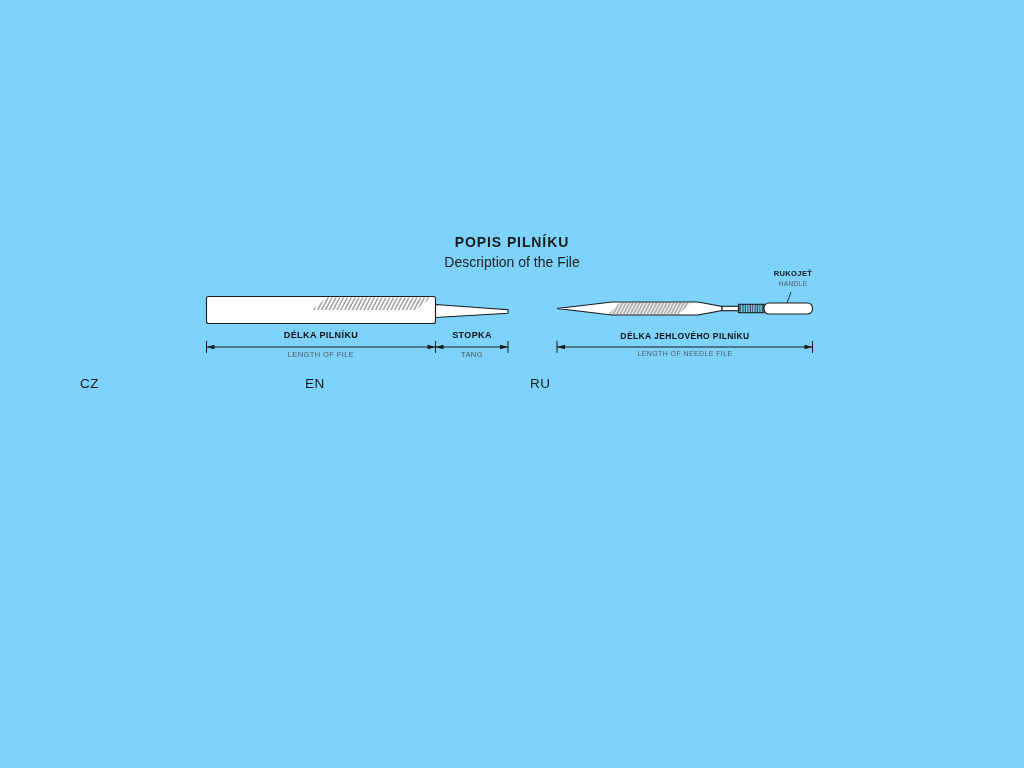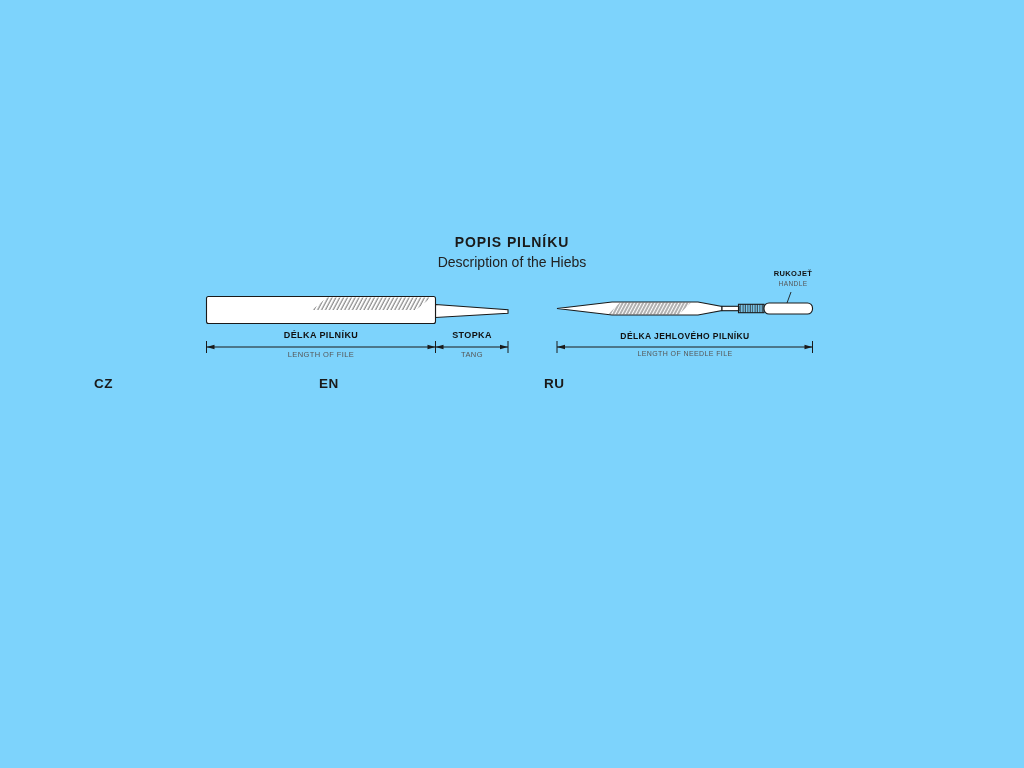--- a/index.html
+++ b/index.html
@@ -35,36 +35,36 @@
   .needle-handle-en { left: 203px; width: 80px; top: 15px; font-size: 6.5px; }
   .needle-len-cz    { left: 0; width: 270px; top: 66px; font-size: 8.5px; }
   .needle-len-en    { left: 0; width: 270px; top: 85px; font-size: 7px; }
 
   
   .columns {
     position: absolute; left: 80px; top: 376px;
     display: grid; grid-template-columns: repeat(4, 200px); column-gap: 25px;
   }
   .col-code {
-    font-size: 13.5px; font-weight: 700; letter-spacing: 0.6px;
-    color: #1a1a1a; margin: 0 14px 21px;
+    font-size: 13.5px; font-weight: 400; letter-spacing: 0.6px;
+    color: #1a1a1a; margin: 0 0 21px;
   }
   .col-text {
     font-size: 13px; line-height: 16.4px; color: #2b2b2b;
     margin: 0; white-space: pre-line;
   }
 </style>
 </head>
 <body>
 
 <div class="page">
 
   <div class="page-header">
     <h1 class="title">POPIS PILNÍKU</h1>
-    <p class="subtitle">Description of the Hiebs</p>
+    <p class="subtitle">Description of the File</p>
   </div>
 
   <div class="diagram diagram-flat">
     <svg width="310" height="80" viewBox="0 0 310 80">
       <defs>
         <pattern id="hatchA" width="3.4" height="8" patternUnits="userSpaceOnUse" patternTransform="rotate(28)">
           <line x1="1" y1="0" x2="1" y2="8" stroke="#3a3a3a" stroke-width="0.8"></line>
         </pattern>
       </defs>
       <g>

